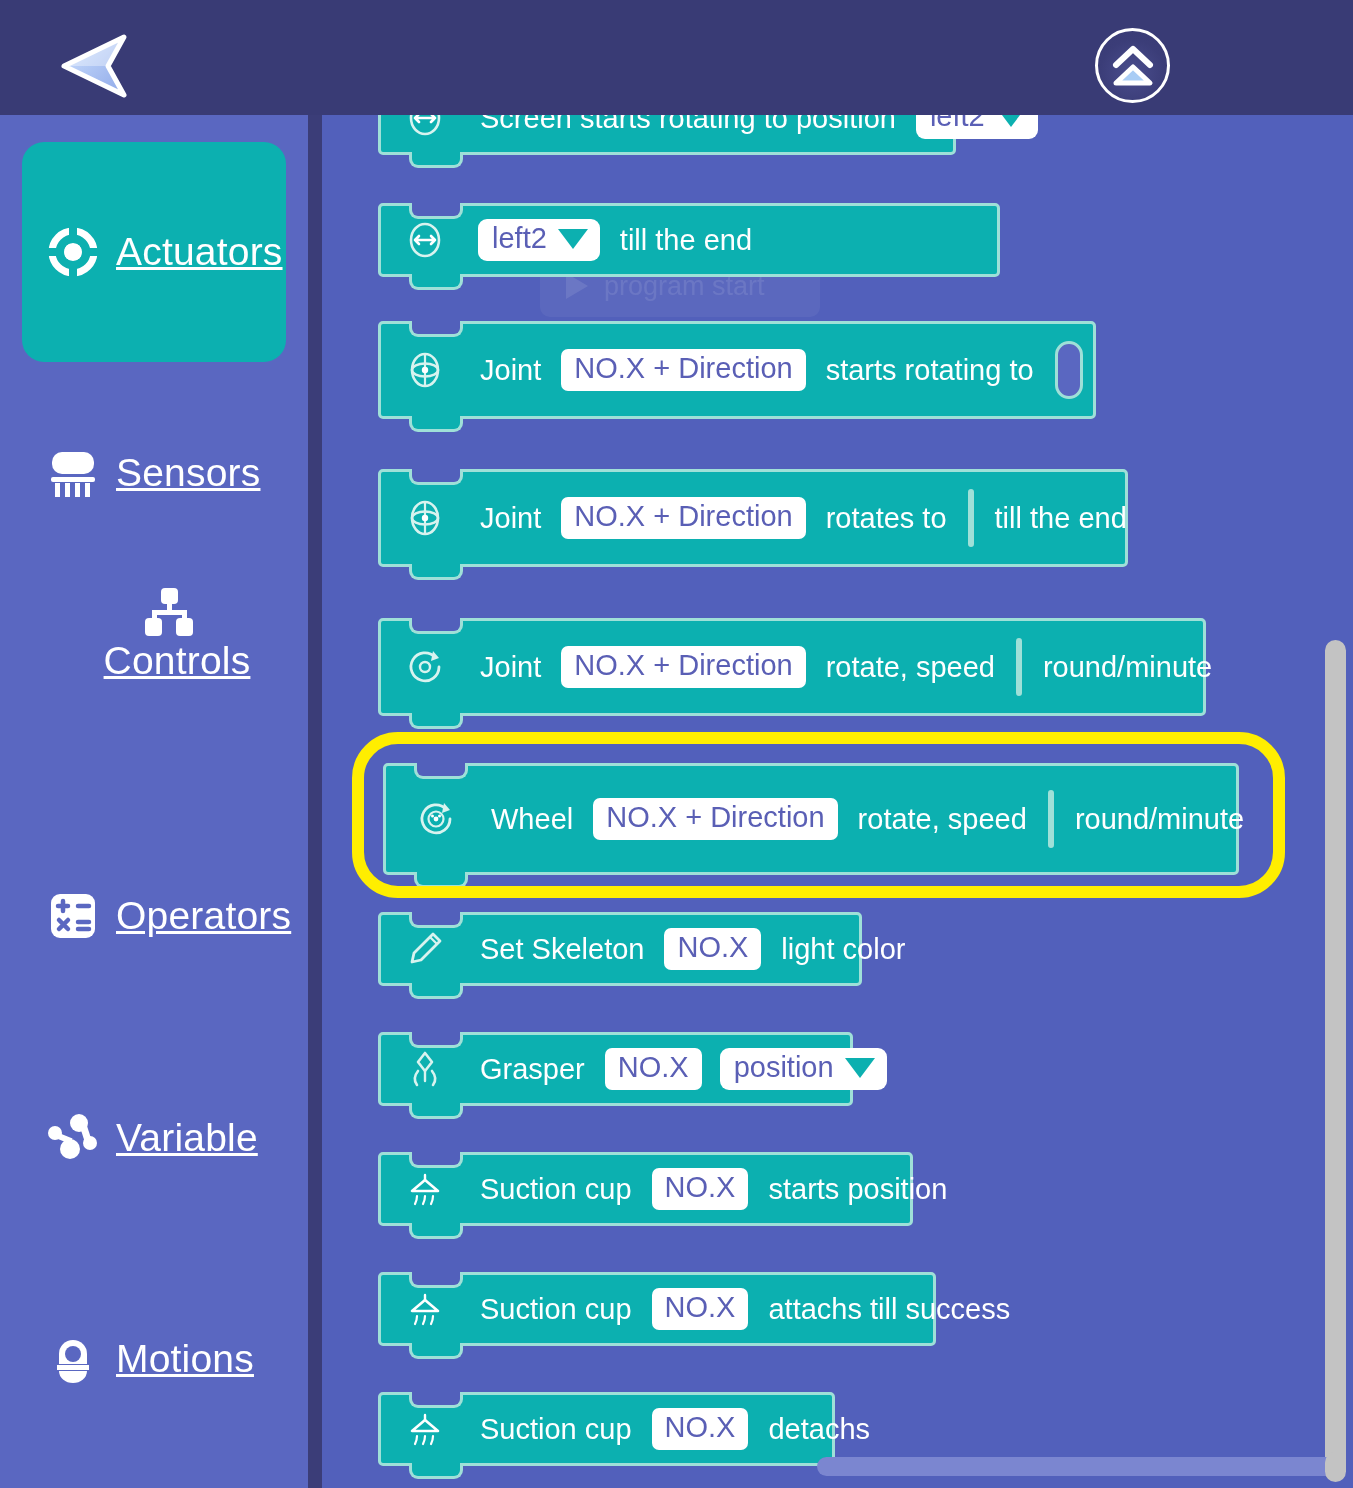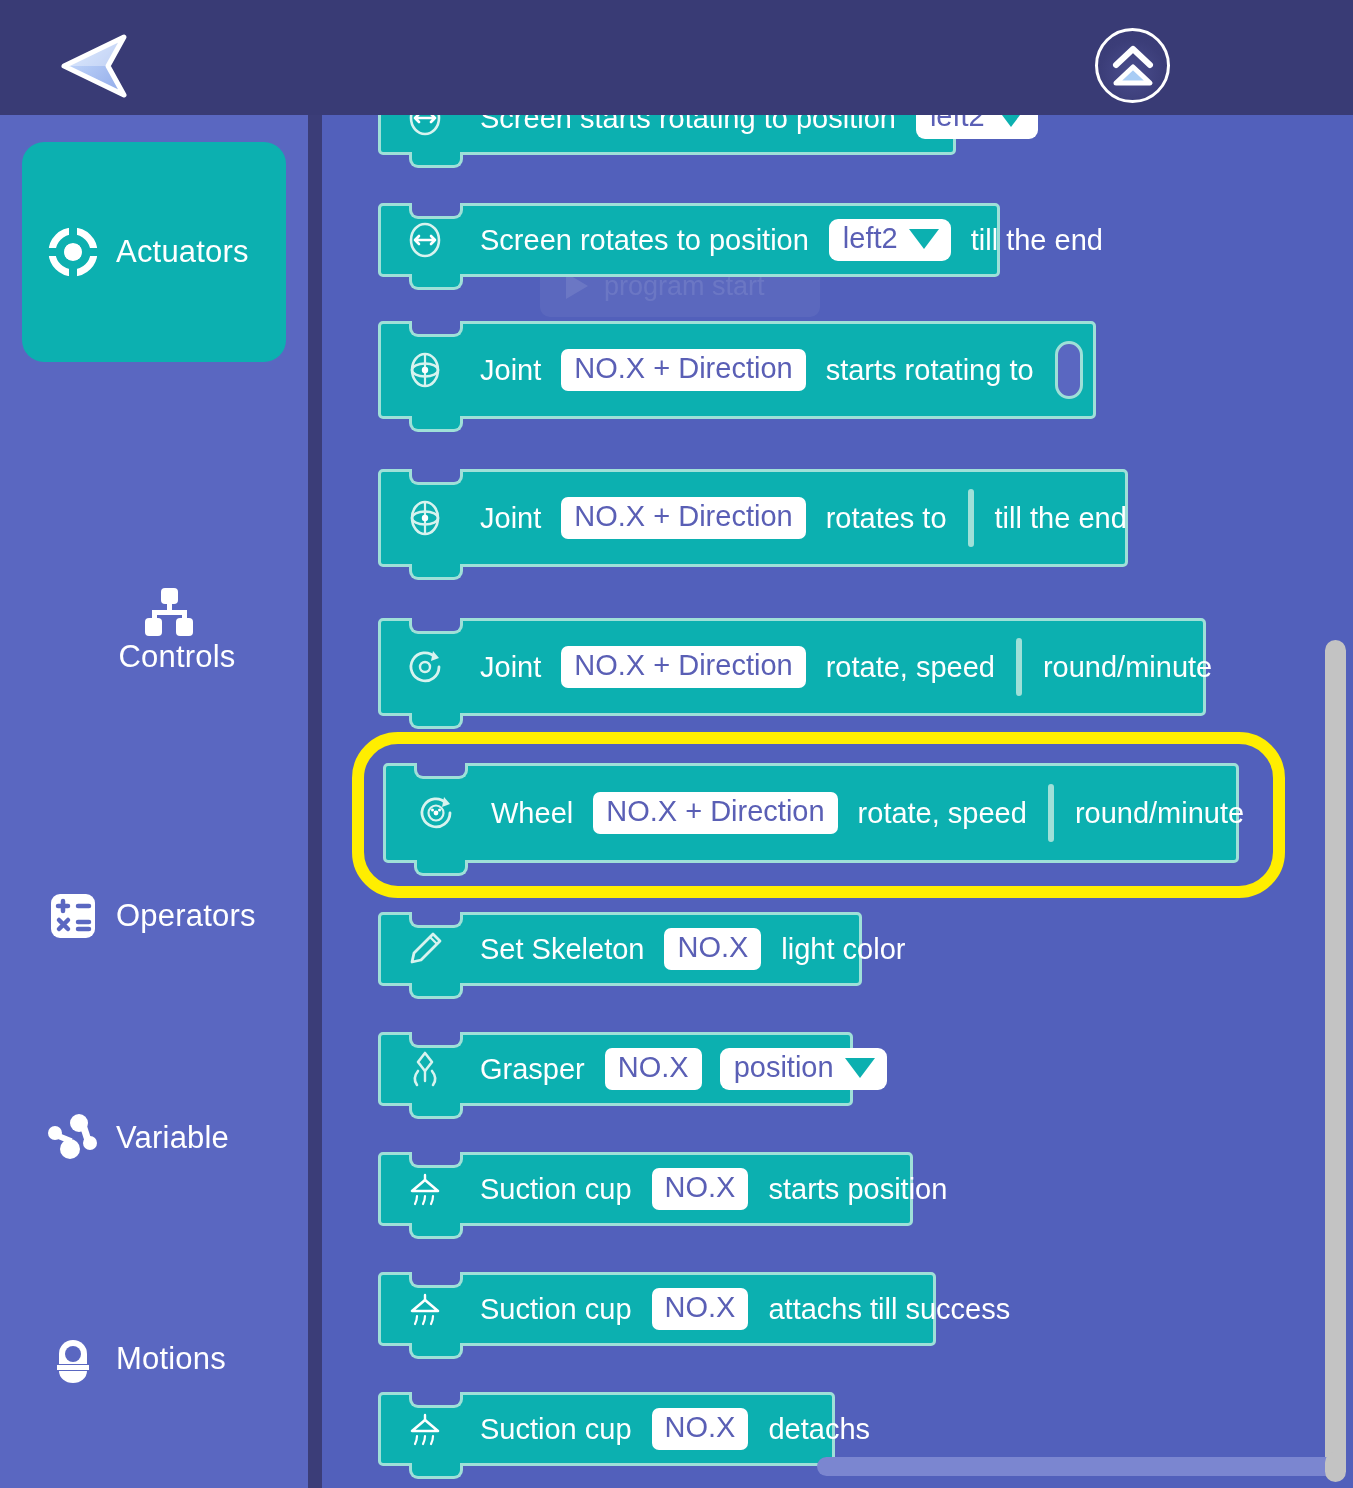--- a/index.html
+++ b/index.html
@@ -42,22 +42,23 @@
     padding-left:46px;
     cursor:pointer;
   }
   .side-item.active {
     left:22px; width:264px; height:220px;
     background:#0cb0b0; border-radius:22px;
     padding-left:24px;
   }
   .side-icon { width:54px; height:54px; flex:0 0 54px; margin-right:16px; }
   .side-label {
-    color:#ffffff; font-size:31px; letter-spacing:0.2px;
+    color:#ffffff; font-size:39px; letter-spacing:0.2px;
     white-space:nowrap;
+    text-decoration:underline;
   }
 
   
   #workspace {
     position:absolute; left:322px; top:115px; width:1031px; height:1373px;
     overflow:hidden;
   }
   #watermark {
     position:absolute; left:218px; top:140px; width:280px; height:62px;
     background:rgba(255,255,255,0.055); border-radius:10px;
@@ -193,20 +194,33 @@
        <path d="M48 27 A21 21 0 0 1 27 48"></path>
        <path d="M27 48 A21 21 0 0 1 6 27"></path>
        <path d="M6 27 A21 21 0 0 1 27 6"></path>
      </g>
      <rect x="23" y="0" width="8" height="54" fill="#0cb0b0"></rect>
      <rect x="0" y="23" width="54" height="8" fill="#0cb0b0"></rect>
      <circle cx="27" cy="27" r="9" fill="#fff"></circle>
         </svg></span>
       <span class="side-label">Actuators</span>
     </div>
+    <div class="side-item" style="top: 248px;">
+      <span class="side-icon"><svg viewBox="0 0 54 54">
+          <g fill="#fff">
+     <rect x="6" y="6" width="42" height="22" rx="10"></rect>
+     <rect x="5" y="31" width="44" height="5" rx="2"></rect>
+     <rect x="9" y="37" width="5" height="14"></rect>
+     <rect x="19" y="37" width="5" height="14"></rect>
+     <rect x="29" y="37" width="5" height="14"></rect>
+     <rect x="39" y="37" width="5" height="14"></rect>
+     </g>
+        </svg></span>
+      <span class="side-label">Sensors</span>
+    </div>
     <div class="side-item" style="top: 470px; flex-direction: column;">
       <span class="side-icon"><svg viewBox="0 0 54 54">
           <g fill="#fff">
      <rect x="19" y="3" width="17" height="16" rx="4"></rect>
      <rect x="3" y="33" width="17" height="18" rx="4"></rect>
      <rect x="34" y="33" width="17" height="18" rx="4"></rect>
      <rect x="25" y="18" width="5" height="10"></rect>
      <rect x="10" y="25" width="35" height="5"></rect>
      <rect x="10" y="25" width="5" height="10"></rect>
      <rect x="40" y="25" width="5" height="10"></rect>
@@ -267,21 +281,20 @@
         <span class="field-dropdown">
           <span>left2</span>
           <span class="dd-caret"></span>
         </span>
       </div>
       <div class="block" style="left: 56px; top: 88px; width: 622px; height: 74px;">
         <span class="blk-icon"><svg viewBox="0 0 44 44">
      <ellipse cx="22" cy="22" rx="14" ry="16" fill="none" stroke="#d8f3ef" stroke-width="2.6"></ellipse>
      <path d="M12 22 h20 M12 22 l4 -4 M12 22 l4 4 M32 22 l-4 -4 M32 22 l-4 4" fill="none" stroke="#ffffff" stroke-width="2.6" stroke-linecap="round" stroke-linejoin="round"></path>
      </svg></span>
-        <span class="blk-text">Screen rotates to position</span>
         <span class="field-dropdown">
           <span>left2</span>
           <span class="dd-caret"></span>
         </span>
         <span class="blk-text">till the end</span>
       </div>
       <div class="block" style="left: 56px; top: 206px; width: 718px; height: 98px;">
         <span class="blk-icon"><svg viewBox="0 0 44 44">
      <ellipse cx="22" cy="22" rx="13" ry="16" fill="none" stroke="#d8f3ef" stroke-width="2.6"></ellipse>
      <ellipse cx="22" cy="22" rx="13" ry="6.5" fill="none" stroke="#d8f3ef" stroke-width="2.4"></ellipse>
@@ -311,21 +324,21 @@
      <path d="M32 12 a14 14 0 1 0 4 10" fill="none" stroke="#d8f3ef" stroke-width="2.8" stroke-linecap="round"></path>
      <path d="M30 6 l6 7 -8 3 z" fill="#d8f3ef"></path>
      <circle cx="22" cy="22" r="5" fill="none" stroke="#d8f3ef" stroke-width="2.4"></circle>
      </svg></span>
         <span class="blk-text">Joint</span>
         <span class="field-white">NO.X + Direction</span>
         <span class="blk-text">rotate, speed</span>
         <span class="field-oval"></span>
         <span class="blk-text">round/minute</span>
       </div>
-      <div class="block" style="left: 61px; top: 648px; width: 856px; height: 100px; padding-left: 28px;">
+      <div class="block" style="left: 61px; top: 648px; width: 856px; height: 112px; padding-left: 28px;">
         <span class="blk-icon"><svg viewBox="0 0 44 44">
      <path d="M32 12 a14 14 0 1 0 4 10" fill="none" stroke="#d8f3ef" stroke-width="2.8" stroke-linecap="round"></path>
      <path d="M30 6 l6 7 -8 3 z" fill="#d8f3ef"></path>
      <circle cx="22" cy="22" r="7.5" fill="none" stroke="#d8f3ef" stroke-width="2.2"></circle>
      <circle cx="22" cy="22" r="2.4" fill="#ffffff"></circle>
      <circle cx="18.5" cy="19" r="1.5" fill="#ffffff"></circle>
      <circle cx="25.5" cy="19" r="1.5" fill="#ffffff"></circle>
      </svg></span>
         <span class="blk-text">Wheel</span>
         <span class="field-white">NO.X + Direction</span>

